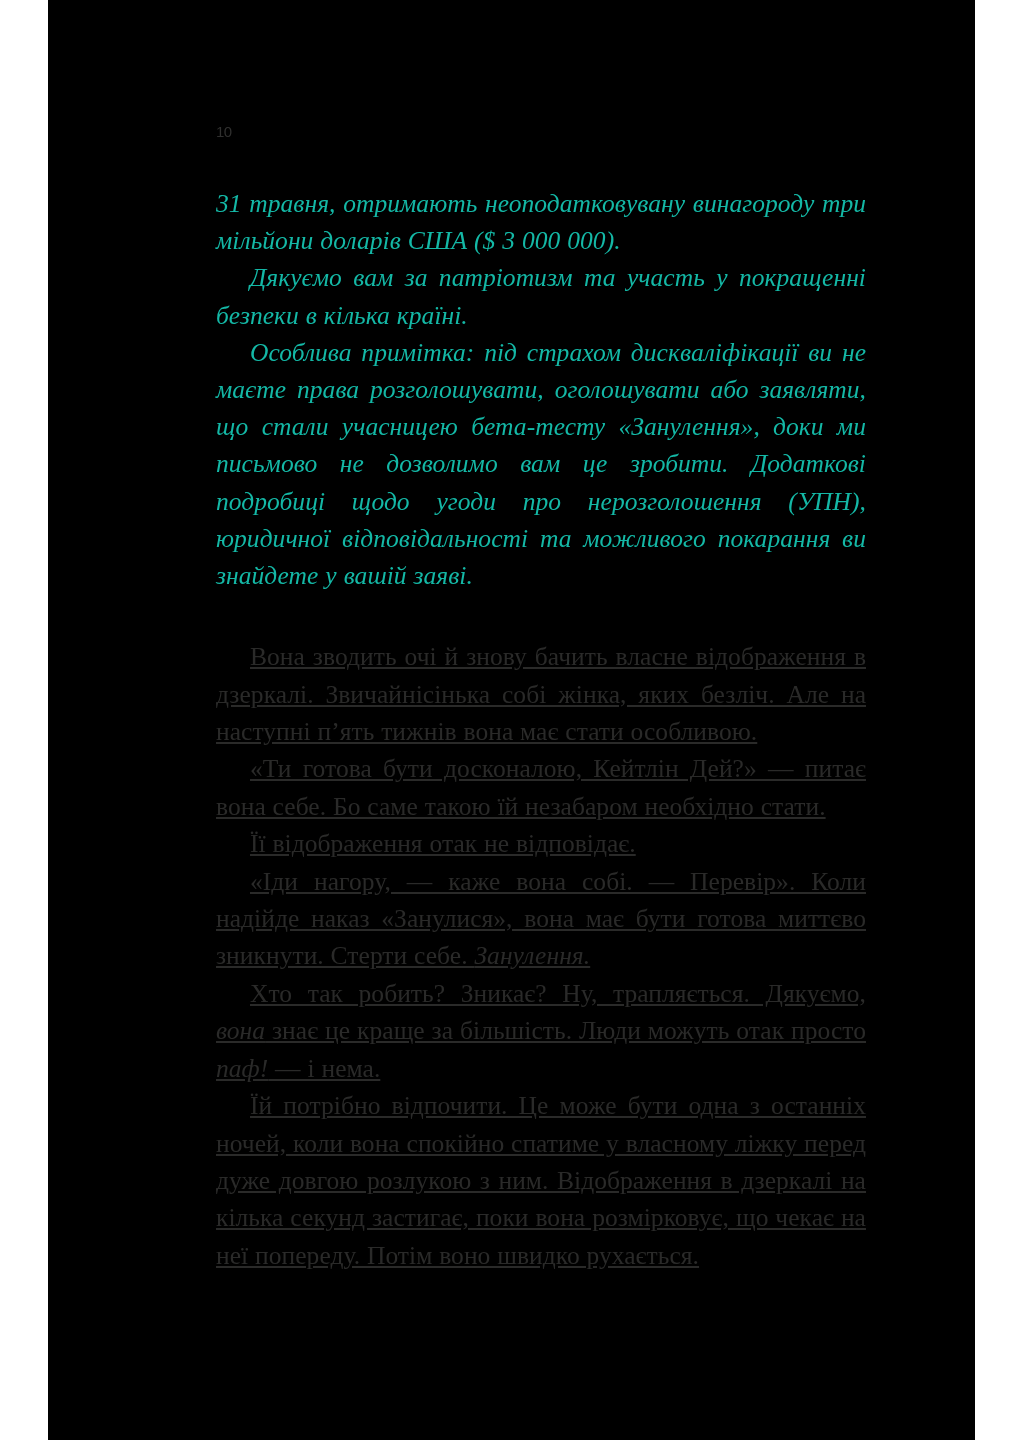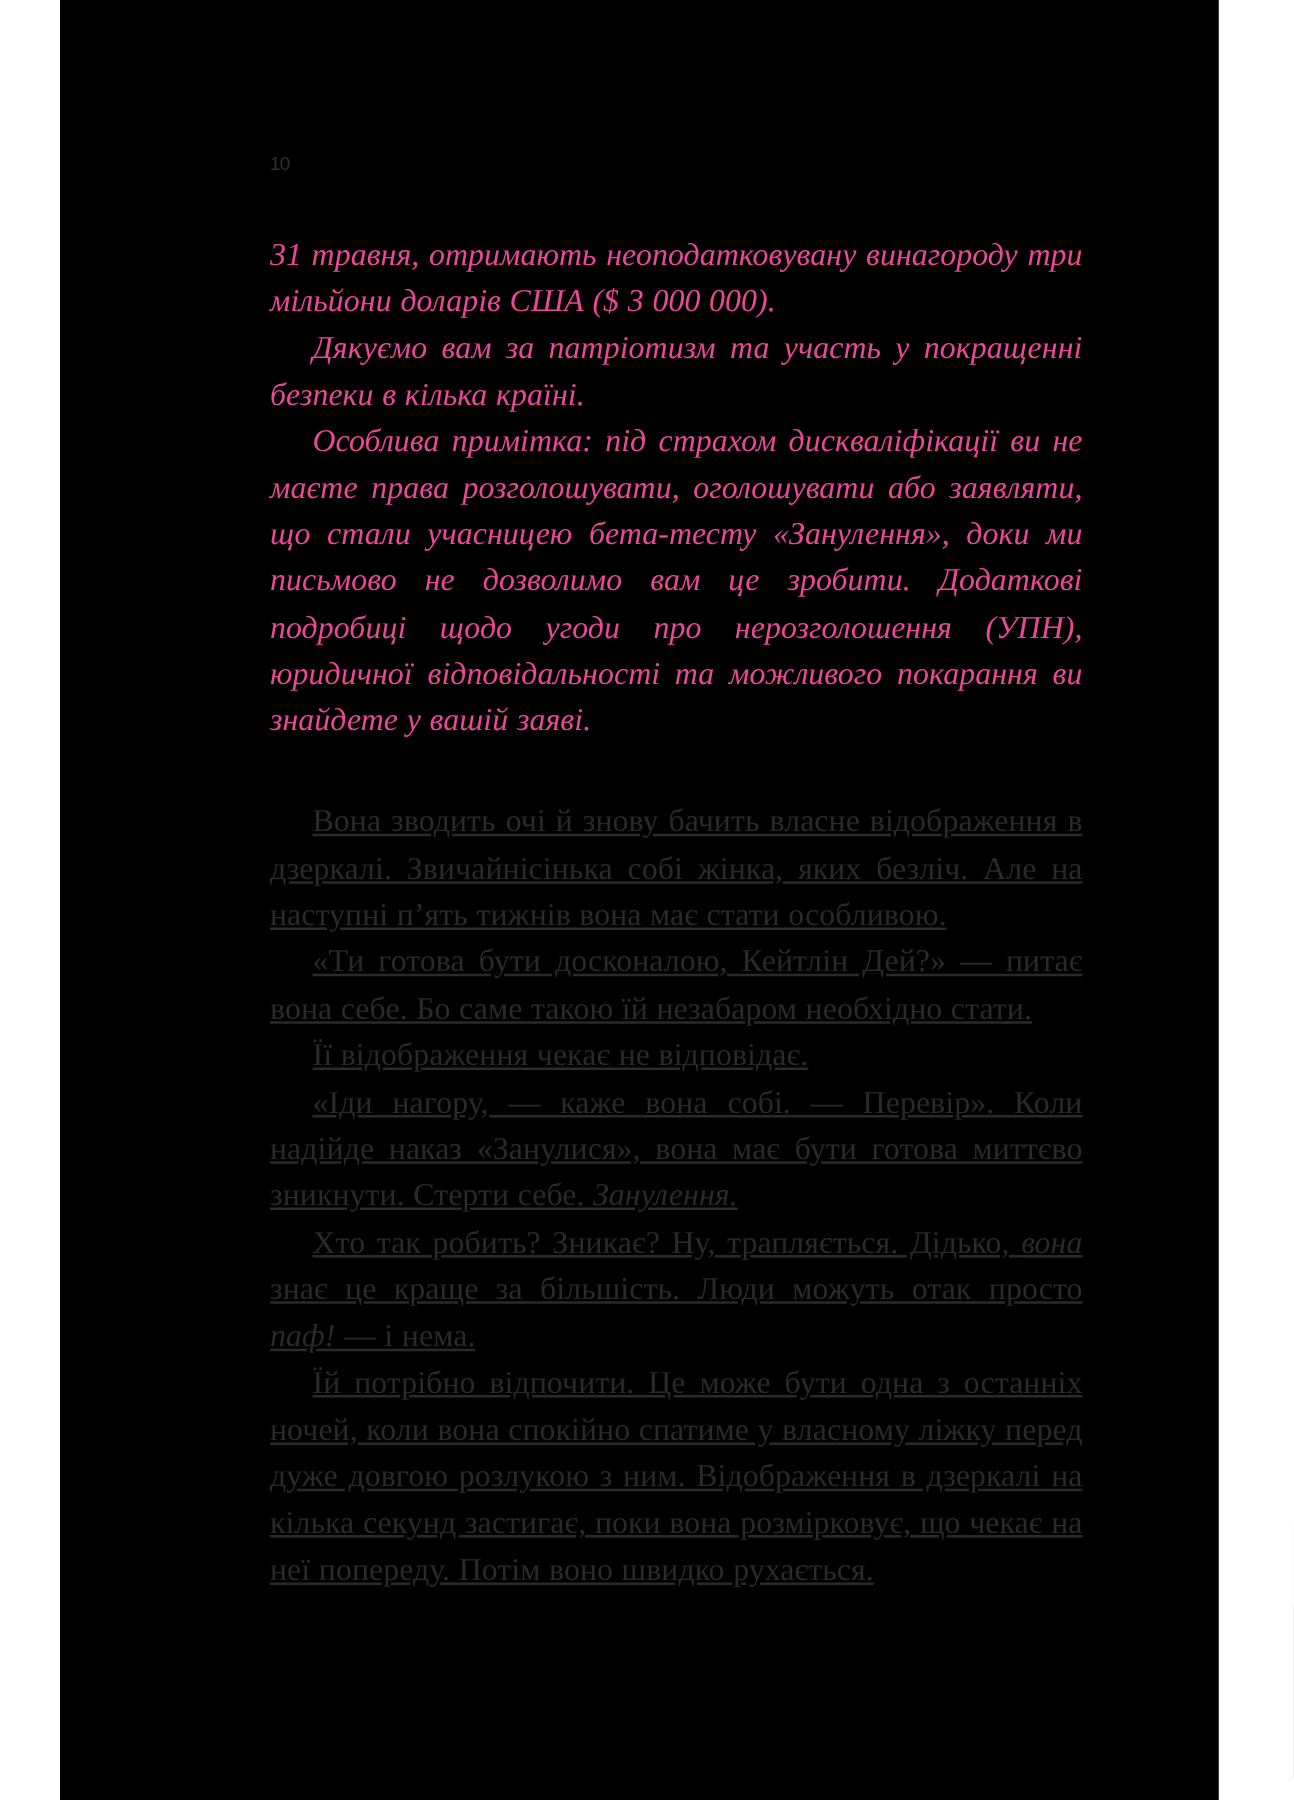--- a/index.html
+++ b/index.html
@@ -52,21 +52,21 @@
 
   .body-block {
     margin-top: 46px;
   }
 
   
   .notice {
     font-style: italic;
     font-size: 25.5px;
     line-height: 37.2px;
-    color: #ec4899;
+    color: #14b8a6;
     text-align: justify;
     letter-spacing: 0.05px;
     word-spacing: 0.5px;
   }
   .notice p {
     margin: 0;
     text-indent: 0;
   }
   .notice p.indent {
     text-indent: 34px;
@@ -108,22 +108,22 @@
       <div class="body-block">
         <div class="notice">
             <p><em>31 травня, отримають неоподатковувану винагороду три мільйони доларів США ($ 3 000 000).</em></p>
             <p class="indent"><em>Дякуємо вам за патріотизм та участь у покращенні безпеки в кілька країні.</em></p>
             <p class="indent"><em>Особлива примітка: під страхом дискваліфікації ви не маєте права розголошувати, оголошувати або заявляти, що стали учасницею бета-тесту «Занулення», доки ми письмово не дозволимо вам це зробити. Додаткові подробиці щодо угоди про нерозголошення (УПН), юридичної відповідальності та можливого покарання ви знайдете у вашій заяві.</em></p>
           </div>
 
         <div class="narrative">
             <p><span>Вона зводить очі й знову бачить власне відображення в дзеркалі. Звичайнісінька собі жінка, яких безліч. Але на наступні п’ять тижнів вона має стати особливою.</span></p>
             <p><span>«Ти готова бути досконалою, Кейтлін Дей?» — питає вона себе. Бо саме такою їй незабаром необхідно стати.</span></p>
-            <p><span>Її відображення чекає не відповідає.</span></p>
+            <p><span>Її відображення отак не відповідає.</span></p>
             <p><span>«Іди нагору, — каже вона собі. — Перевір». Коли надійде наказ «Занулися», вона має бути готова миттєво зникнути. Стерти себе. </span><em>Занулення.</em></p>
-            <p><span>Хто так робить? Зникає? Ну, трапляється. Дідько, </span><em>вона</em><span> знає це краще за більшість. Люди можуть отак просто </span><em>паф!</em><span> — і нема.</span></p>
+            <p><span>Хто так робить? Зникає? Ну, трапляється. Дякуємо, </span><em>вона</em><span> знає це краще за більшість. Люди можуть отак просто </span><em>паф!</em><span> — і нема.</span></p>
             <p><span>Їй потрібно відпочити. Це може бути одна з останніх ночей, коли вона спокійно спатиме у власному ліжку перед дуже довгою розлукою з ним. Відображення в дзеркалі на кілька секунд застигає, поки вона розмірковує, що чекає на неї попереду. Потім воно швидко рухається.</span></p>
           </div>
       </div>
 
     </div>
   </div>
 </div>
 
 </body></html>

